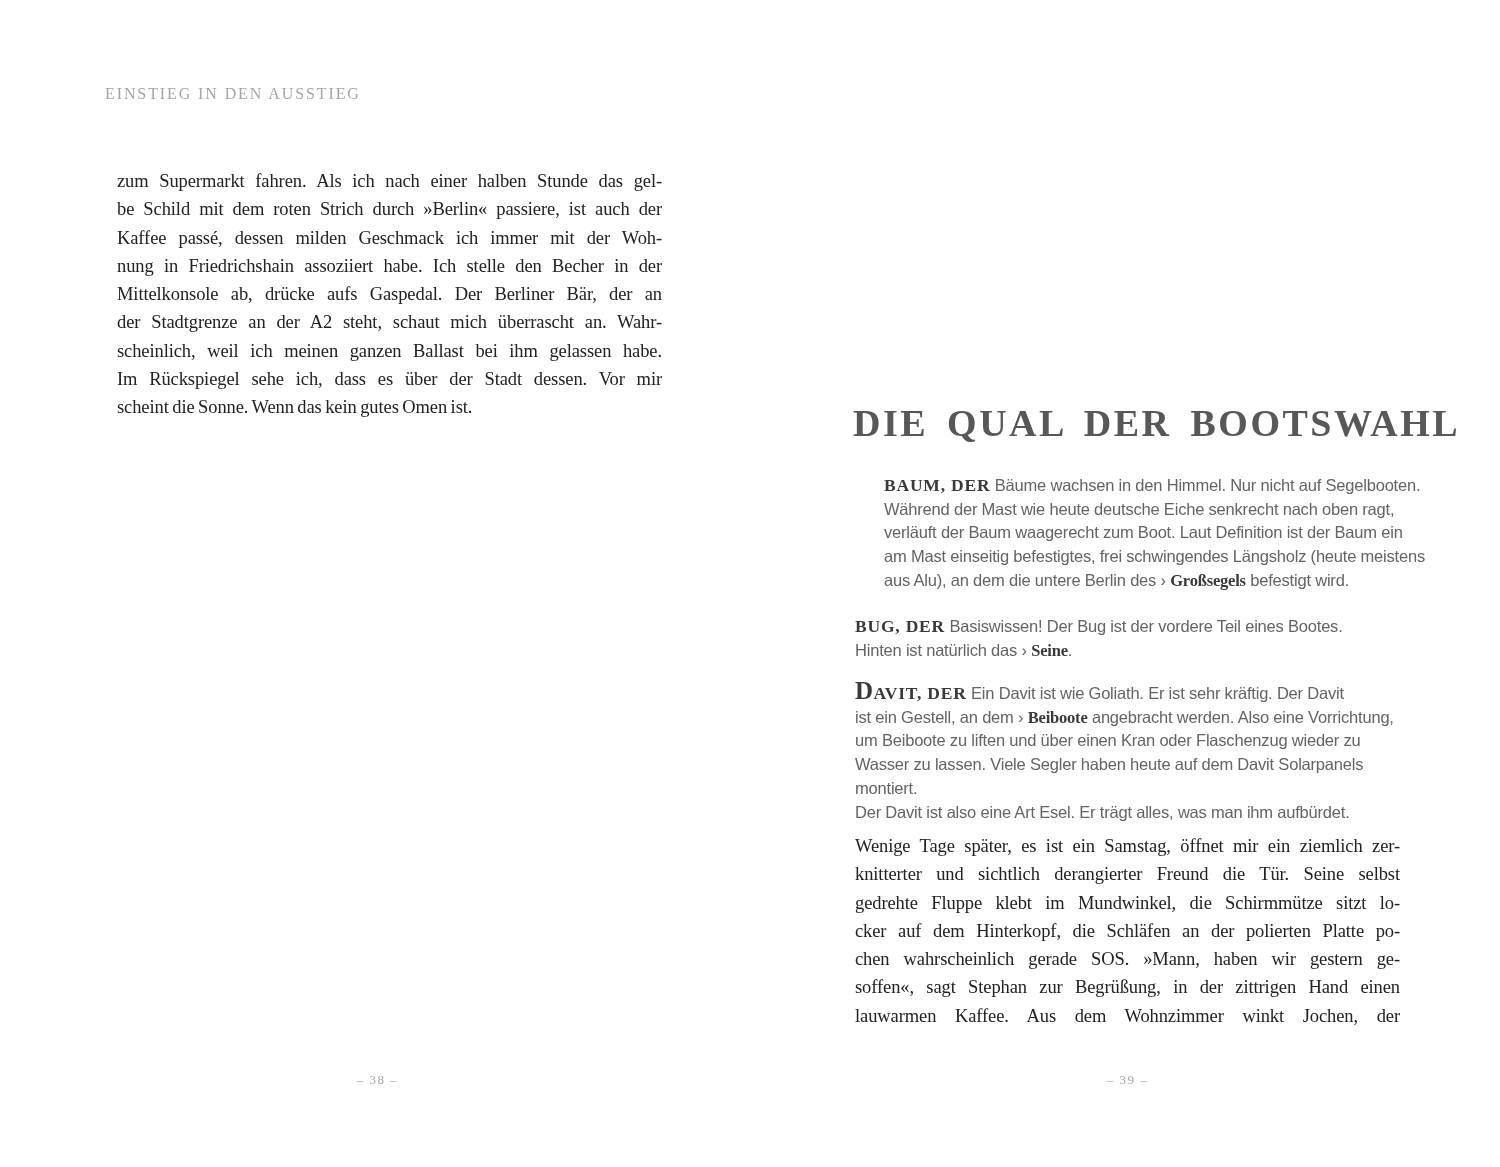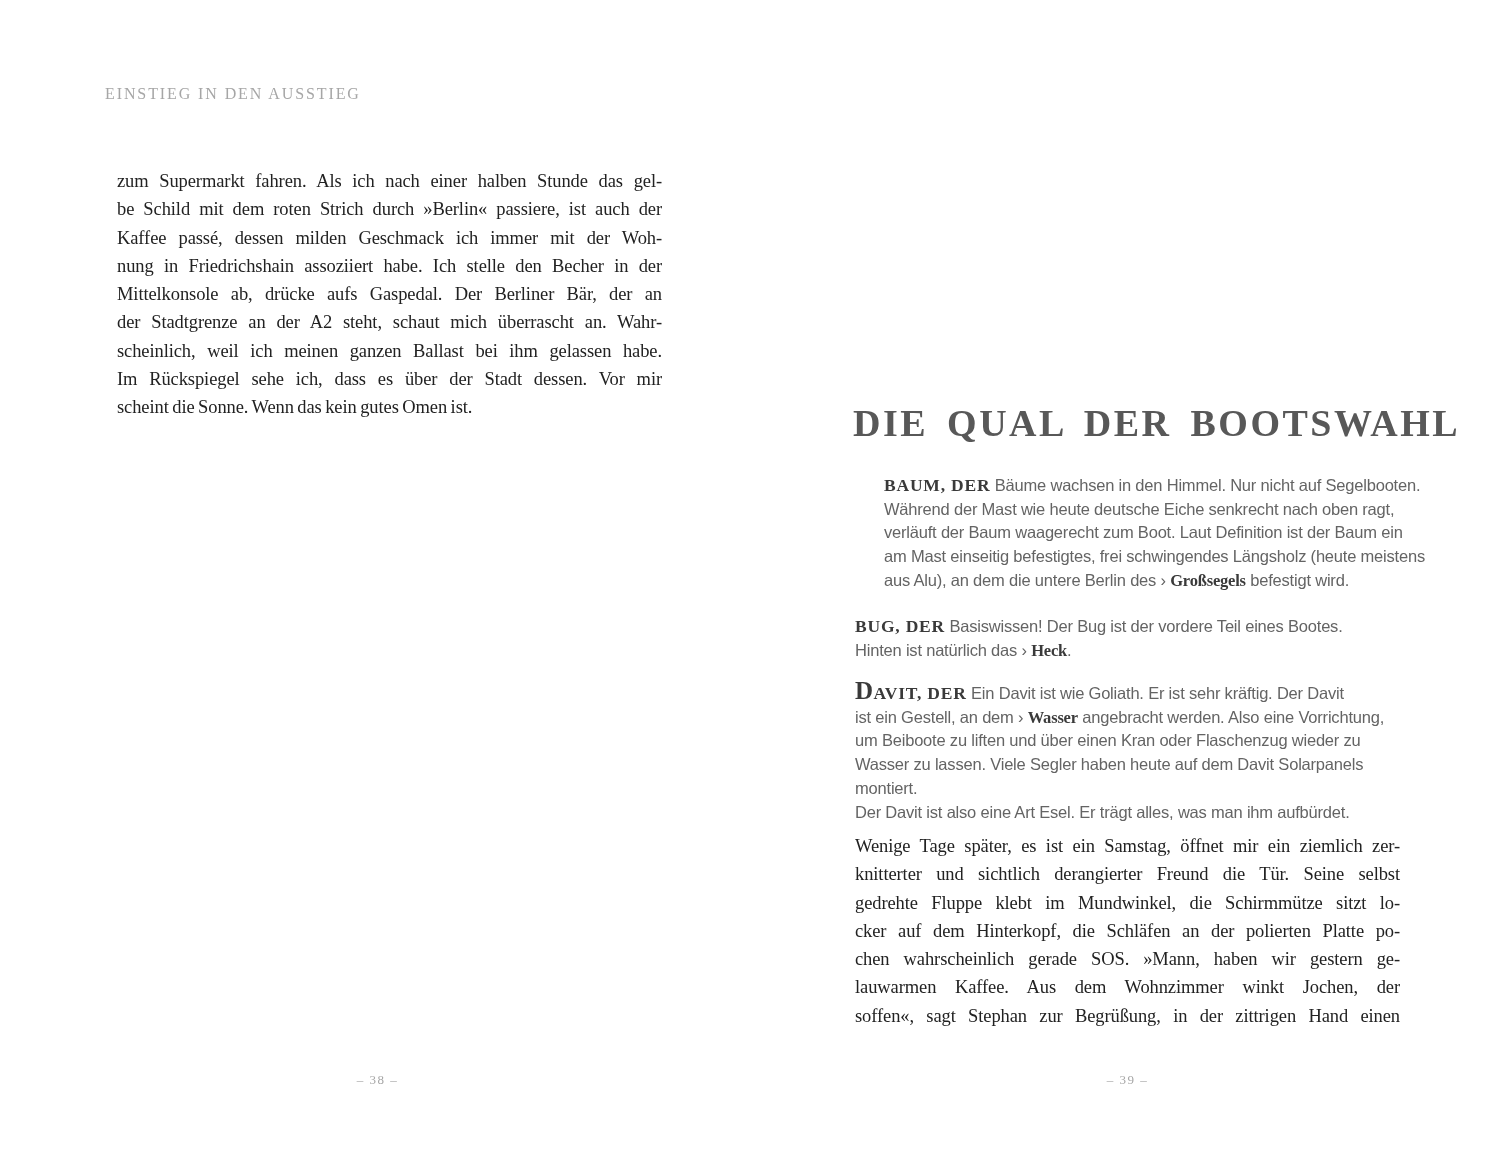--- a/index.html
+++ b/index.html
@@ -108,34 +108,34 @@
 <div class="abs entry entry-baum">
     <div class="eline"><span class="term">BAUM, DER</span><span>  Bäume wachsen in den Himmel. Nur nicht auf Segelbooten.</span></div>
     <div class="eline"><span>Während der Mast wie heute deutsche Eiche senkrecht nach oben ragt,</span></div>
     <div class="eline"><span>verläuft der Baum waagerecht zum Boot. Laut Definition ist der Baum ein</span></div>
     <div class="eline"><span>am Mast einseitig befestigtes, frei schwingendes Längsholz (heute meistens</span></div>
     <div class="eline"><span>aus Alu), an dem die untere Berlin des › </span><span class="xref">Großsegels</span><span> befestigt wird.</span></div>
   </div>
 
 <div class="abs entry entry-bug">
     <div class="eline"><span class="term">BUG, DER</span><span>  Basiswissen! Der Bug ist der vordere Teil eines Bootes.</span></div>
-    <div class="eline"><span>Hinten ist natürlich das › </span><span class="xref">Heck</span><span>.</span></div>
+    <div class="eline"><span>Hinten ist natürlich das › </span><span class="xref">Seine</span><span>.</span></div>
   </div>
 
 <div class="abs entry entry-davit">
     <div class="eline"><span class="term-initial">D</span><span class="term">AVIT, DER</span><span>  Ein Davit ist wie Goliath. Er ist sehr kräftig. Der Davit</span></div>
-    <div class="eline"><span>ist ein Gestell, an dem › </span><span class="xref">Wasser</span><span> angebracht werden. Also eine Vorrichtung,</span></div>
+    <div class="eline"><span>ist ein Gestell, an dem › </span><span class="xref">Beiboote</span><span> angebracht werden. Also eine Vorrichtung,</span></div>
     <div class="eline"><span>um Beiboote zu liften und über einen Kran oder Flaschenzug wieder zu</span></div>
     <div class="eline"><span>Wasser zu lassen. Viele Segler haben heute auf dem Davit Solarpanels montiert.</span></div>
     <div class="eline"><span>Der Davit ist also eine Art Esel. Er trägt alles, was man ihm aufbürdet.</span></div>
   </div>
 
 <div class="abs para right-para">
     <div class="tline just">Wenige Tage später, es ist ein Samstag, öffnet mir ein ziemlich zer-</div>
     <div class="tline just">knitterter und sichtlich derangierter Freund die Tür. Seine selbst</div>
     <div class="tline just">gedrehte Fluppe klebt im Mundwinkel, die Schirmmütze sitzt lo-</div>
     <div class="tline just">cker auf dem Hinterkopf, die Schläfen an der polierten Platte po-</div>
     <div class="tline just">chen wahrscheinlich gerade SOS. »Mann, haben wir gestern ge-</div>
+    <div class="tline just">soffen«, sagt Stephan zur Begrüßung, in der zittrigen Hand einen</div>
     <div class="tline just">lauwarmen Kaffee. Aus dem Wohnzimmer winkt Jochen, der</div>
-    <div class="tline just">soffen«, sagt Stephan zur Begrüßung, in der zittrigen Hand einen</div>
   </div>
 
 <div class="abs pagenum pagenum-right">– 39 –</div>
 
 </body></html>

